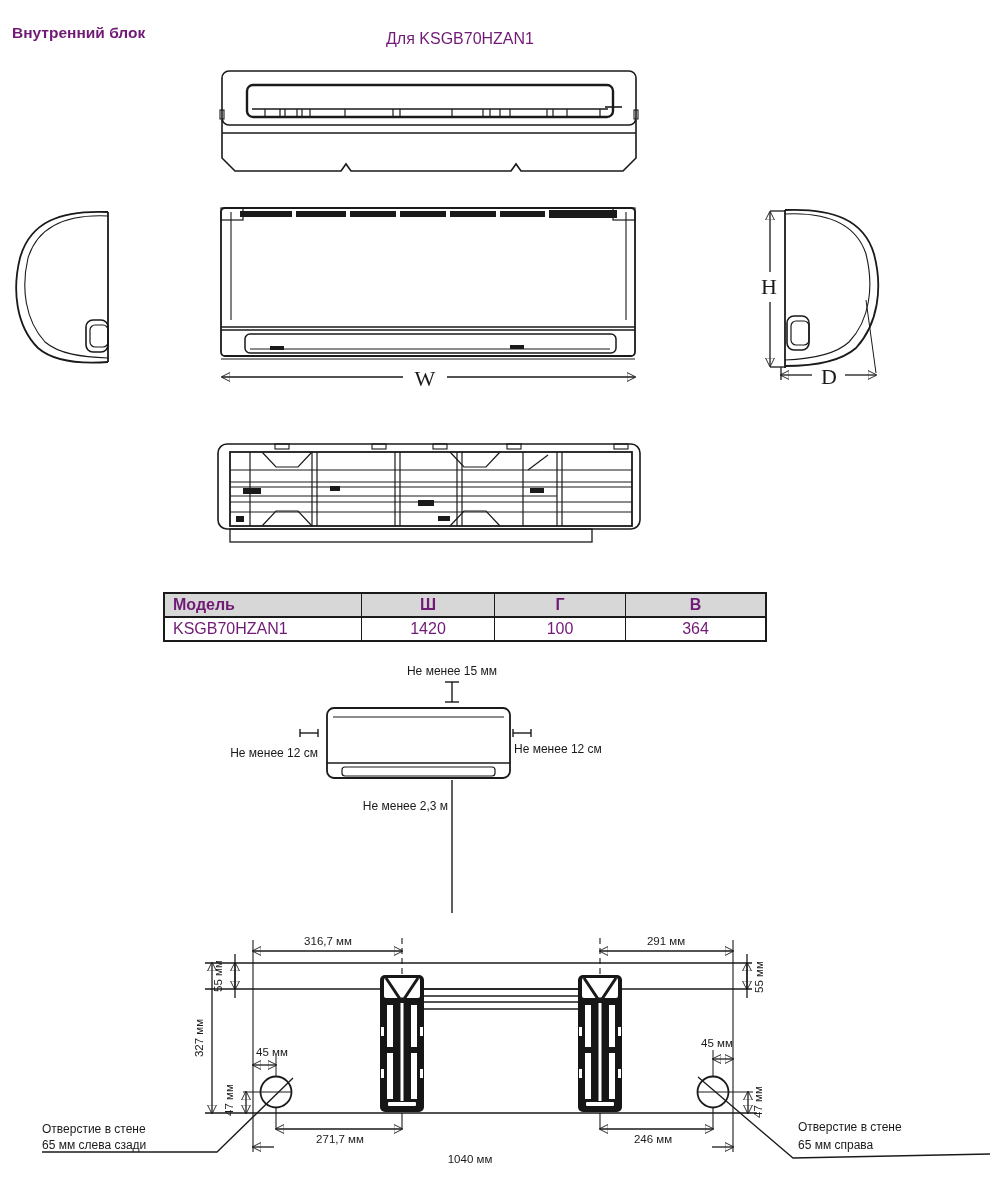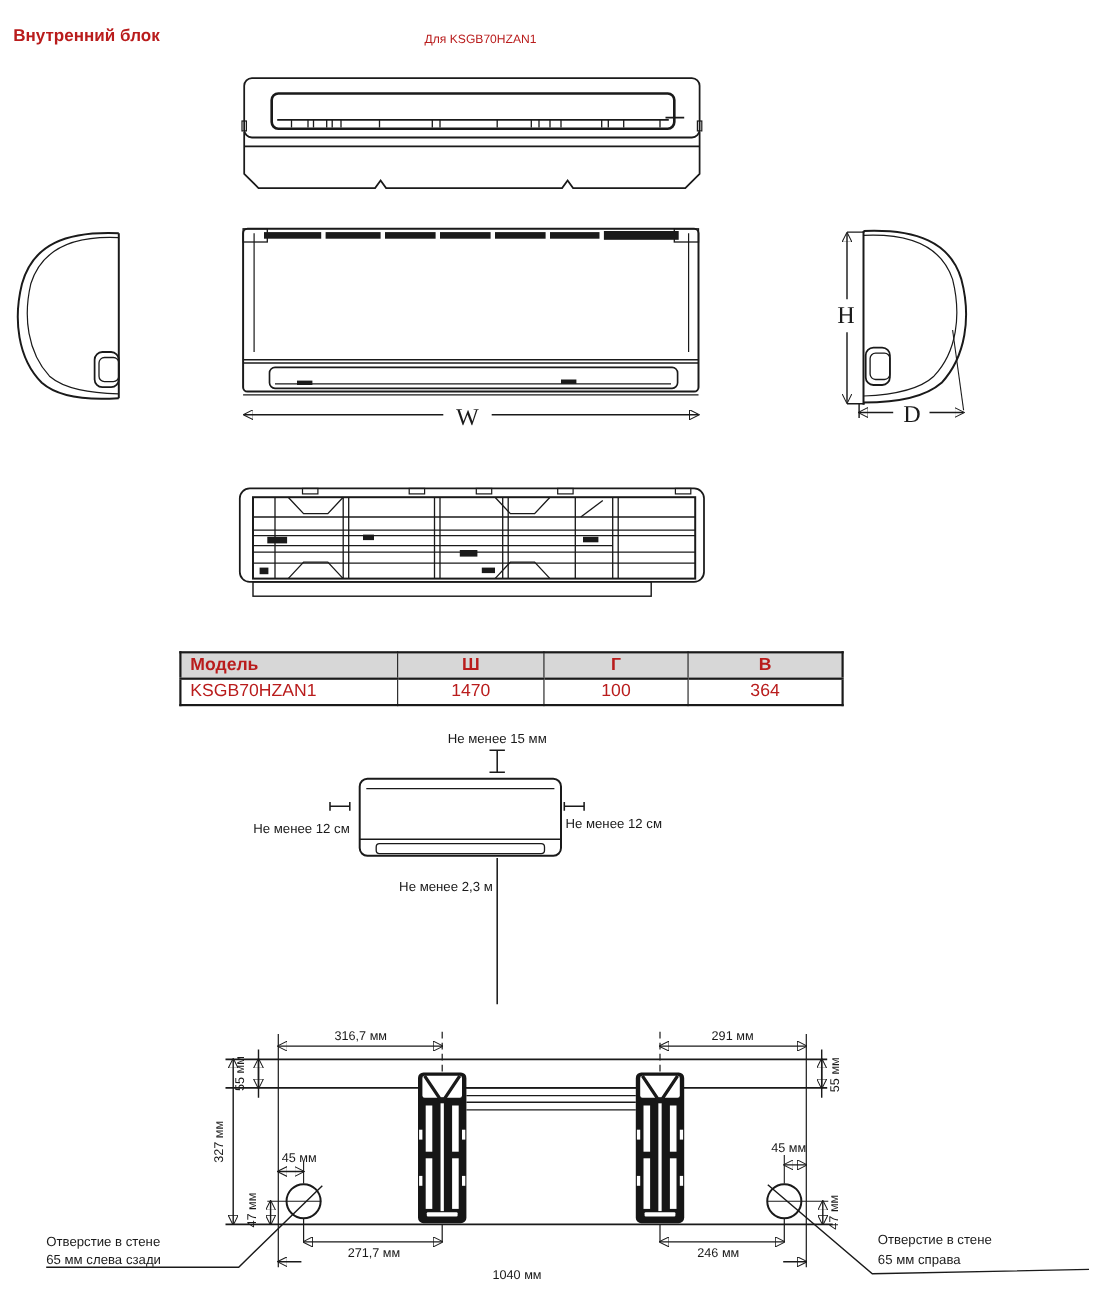--- a/index.html
+++ b/index.html
@@ -1,20 +1,20 @@
 <!DOCTYPE html>
 <html><head>
 <meta charset="utf-8">
 <style>
   html,body{margin:0;padding:0;background:#fff;}
   #page{position:relative;width:994px;height:1187px;background:#fff;overflow:hidden;
-        font-family:"Liberation Sans","DejaVu Sans",sans-serif;color:#b91c1c;}
+        font-family:"Liberation Sans","DejaVu Sans",sans-serif;color:#701a75;}
   .abs{position:absolute;}
   #doc-title{left:12px;top:24px;font-size:15.5px;font-weight:bold;}
-  #doc-subtitle{left:386px;top:30px;font-size:11px;}
+  #doc-subtitle{left:386px;top:30px;font-size:16px;}
   svg{display:block;}
   svg path,svg line,svg rect.ln,svg circle,svg polyline{stroke:#1a1a1a;fill:none;}
   .t{font-family:"Liberation Sans","DejaVu Sans",sans-serif;font-size:11.5px;fill:#1a1a1a;stroke:none;}
   .tb{font-size:12px;}
   .big{font-family:"Liberation Serif","DejaVu Serif",serif;font-size:22px;fill:#1a1a1a;stroke:none;}
   table#spec{position:absolute;left:163px;top:592px;width:547px;border-collapse:collapse;
              border:2px solid #1a1a1a;table-layout:fixed;}
   table#spec th,table#spec td{border:1.2px solid #1a1a1a;font-size:16px;padding:0 6px;height:22px;}
   table#spec th{background:#d7d7d7;border-bottom:2px solid #1a1a1a;}
   table#spec th:first-child,table#spec td:first-child{text-align:left;padding-left:8px;}
@@ -185,21 +185,21 @@
       <tr>
         <th style="width:182px">Модель</th>
         <th style="width:120px">Ш</th>
         <th style="width:118px">Г</th>
         <th style="width:127px">В</th>
       </tr>
     </thead>
     <tbody>
       <tr>
         <td>KSGB70HZAN1</td>
-        <td>1470</td>
+        <td>1420</td>
         <td>100</td>
         <td>364</td>
       </tr>
     </tbody>
   </table>
 
   <svg class="abs" style="left:230px;top:655px" width="390" height="270" viewBox="0 0 390 270">
     <g stroke-width="1.4">
       <line x1="222" y1="27" x2="222" y2="47"></line>
       <line x1="215" y1="27" x2="229" y2="27"></line>

